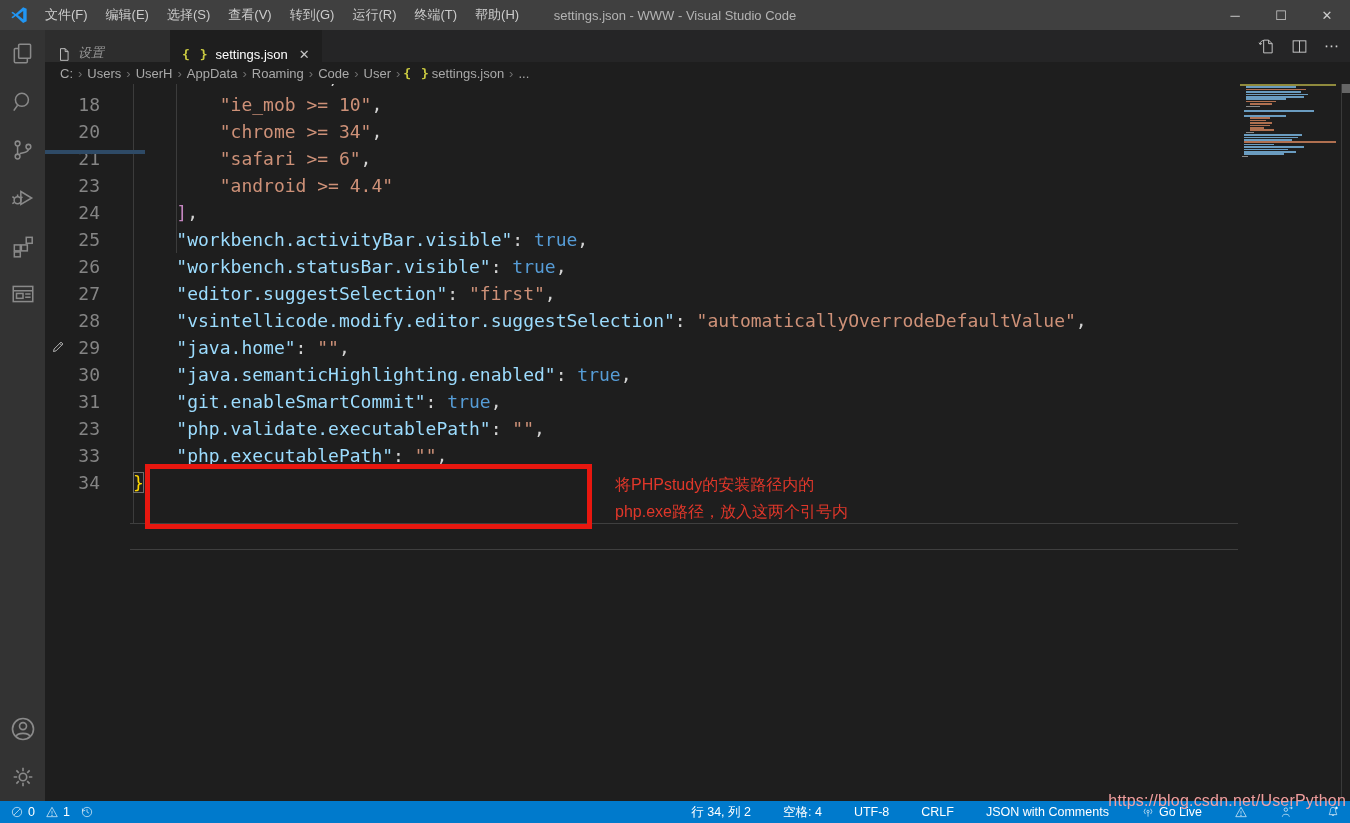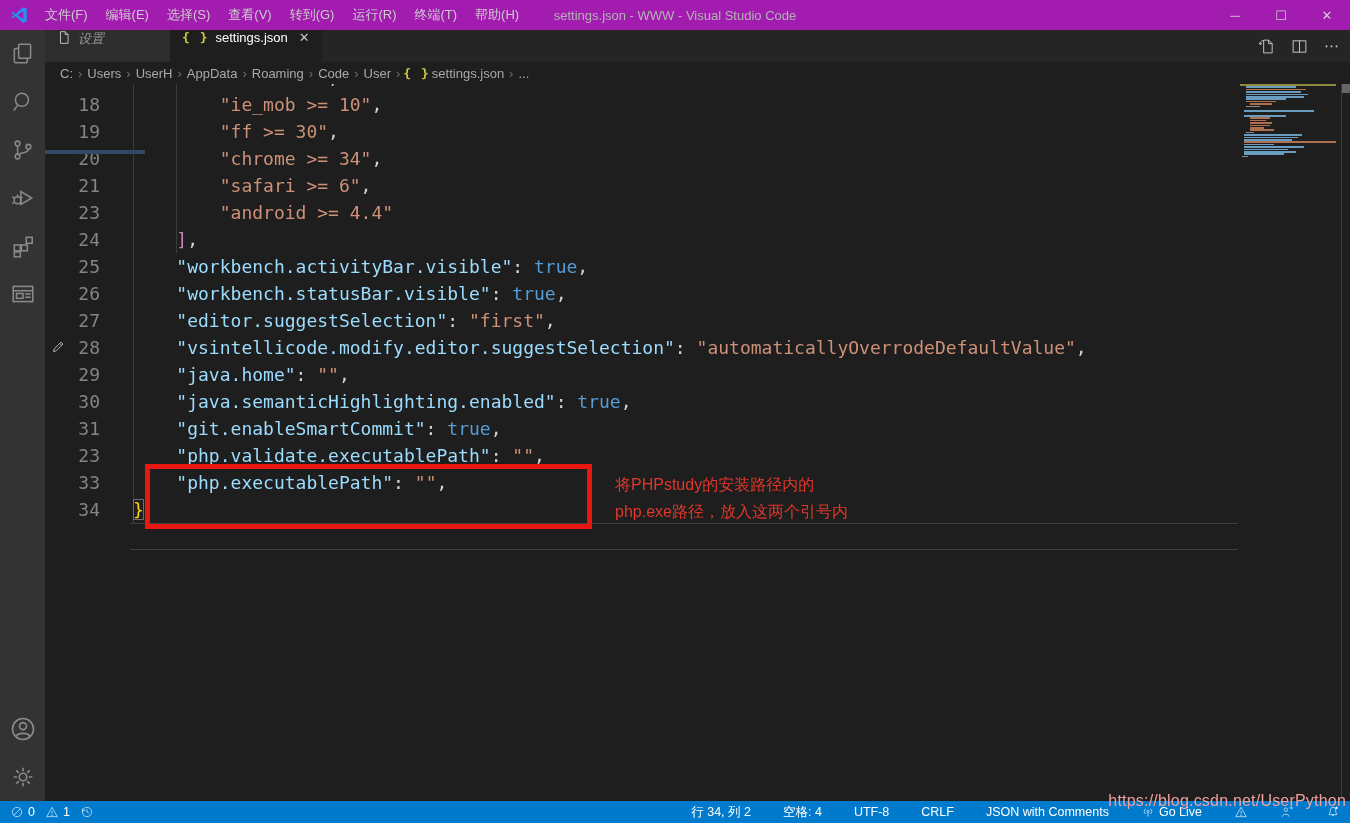--- a/index.html
+++ b/index.html
@@ -2,39 +2,39 @@
 <html style="--c-accent_blue: #007acc; --c-key: #9cdcfe; --c-string: #ce9178; --c-boolean: #569cd6; --c-punctuation: #d4d4d4; --c-bracket_purple: #c586c0; --c-bracket_gold: #ffd700; --c-line_number: #858585; --c-annotation_red: #e0372a; --c-red_box: #e8170f; --c-minimap_yellow: #8f8a3d; --c-minimap_orange: #b07050; --c-minimap_blue: #6a9cc0; --c-minimap_gray: #8a8a8a;"><head>
 <meta charset="utf-8">
 <style>
   * { margin:0; padding:0; box-sizing:border-box; }
   html,body { width:1350px; height:823px; overflow:hidden; background:#1e1e1e;
               font-family:"Liberation Sans", sans-serif; }
   .app { position:relative; width:1350px; height:823px; }
 
   
   .titlebar { position:absolute; left:0; top:0; width:1350px; height:30px;
-              background:#a21caf; display:flex; align-items:center; color:#cccccc; }
+              background:#404040; display:flex; align-items:center; color:#cccccc; }
   .vscode-logo { width:18px; height:18px; margin:0 8px 0 10px; flex:0 0 auto; }
   .menubar { display:flex; align-items:center; height:100%; }
   .menu-item { padding:0 9px; font-size:13px; line-height:30px; color:#cccccc; cursor:default; }
   .window-title { position:absolute; left:50%; transform:translateX(-50%); font-size:13px; color:#b3b3b3; white-space:nowrap; }
   .win-controls { position:absolute; right:0; top:0; height:30px; display:flex; }
   .win-btn { width:46px; height:30px; display:flex; align-items:center; justify-content:center;
              font-size:13px; color:#cccccc; }
 
   
   .activitybar { position:absolute; left:0; top:30px; width:45px; height:771px; background:#333333;
                  display:flex; flex-direction:column; align-items:center; }
   .act-icon { width:45px; height:48px; display:flex; align-items:center; justify-content:center; }
   .act-icon svg { stroke:#8a8a8a; fill:none; stroke-width:1.4; }
   .act-spacer { flex:1; }
 
   
   .tabbar { position:absolute; left:45px; top:30px; width:1305px; height:32px; background:#252526; display:flex; }
-  .tab { display:flex; align-items:flex-start; height:32px; padding:0 12px; font-size:13px; gap:7px; }
+  .tab { display:flex; align-items:flex-end; height:32px; padding:0 12px; font-size:13px; gap:7px; }
   .tab-inactive { background:#2d2d2d; color:#969696; width:125px; }
   .tab-inactive .tab-label { font-style:italic; }
   .tab-active { background:#1e1e1e; color:#ffffff; }
   .json-glyph { color:#cbcb41; font-family:"DejaVu Sans Mono",monospace; font-size:13px; font-weight:bold; letter-spacing:1px; }
   .tab-close { color:#c5c5c5; font-size:13px; margin-left:4px; }
   .editor-actions { position:absolute; right:10px; top:30px; height:32px; display:flex; align-items:center; gap:16px; }
   .editor-actions svg { stroke:#cfcfcf; fill:none; stroke-width:1.3; }
   .ellipsis-glyph { color:#cfcfcf; font-size:15px; letter-spacing:1px; }
 
   
@@ -222,21 +222,20 @@
       <span class="crumb">...</span>
     </div>
 
   <div class="editor">
     <div class="indent-guide" style="left:88px; top:0; height:439px;"></div>
     <div class="indent-guide" style="left:131px; top:0; height:169px;"></div>
     <div class="current-line"></div>
     <div class="code-rows">
         <div class="code-row"><div class="gutter-cell">17</div><div class="code-text"><span class="tk-p">        </span><span class="tk-s">"ie &gt;= 10"</span><span class="tk-p">,</span></div></div>
         <div class="code-row"><div class="gutter-cell">18</div><div class="code-text"><span class="tk-p">        </span><span class="tk-s">"ie_mob &gt;= 10"</span><span class="tk-p">,</span></div></div>
-        <div class="code-row"><div class="gutter-cell">19</div><div class="code-text"><span class="tk-p">        </span><span class="tk-s">"ff &gt;= 30"</span><span class="tk-p">,</span></div></div>
         <div class="code-row"><div class="gutter-cell">20</div><div class="code-text"><span class="tk-p">        </span><span class="tk-s">"chrome &gt;= 34"</span><span class="tk-p">,</span></div></div>
         <div class="code-row"><div class="gutter-cell">21</div><div class="code-text"><span class="tk-p">        </span><span class="tk-s">"safari &gt;= 6"</span><span class="tk-p">,</span></div></div>
         <div class="code-row"><div class="gutter-cell">23</div><div class="code-text"><span class="tk-p">        </span><span class="tk-s">"android &gt;= 4.4"</span></div></div>
         <div class="code-row"><div class="gutter-cell">24</div><div class="code-text"><span class="tk-p">    </span><span class="tk-br1">]</span><span class="tk-p">,</span></div></div>
         <div class="code-row"><div class="gutter-cell">25</div><div class="code-text"><span class="tk-p">    </span><span class="tk-k">"workbench.activityBar.visible"</span><span class="tk-p">: </span><span class="tk-b">true</span><span class="tk-p">,</span></div></div>
         <div class="code-row"><div class="gutter-cell">26</div><div class="code-text"><span class="tk-p">    </span><span class="tk-k">"workbench.statusBar.visible"</span><span class="tk-p">: </span><span class="tk-b">true</span><span class="tk-p">,</span></div></div>
         <div class="code-row"><div class="gutter-cell">27</div><div class="code-text"><span class="tk-p">    </span><span class="tk-k">"editor.suggestSelection"</span><span class="tk-p">: </span><span class="tk-s">"first"</span><span class="tk-p">,</span></div></div>
         <div class="code-row"><div class="gutter-cell">28</div><div class="code-text"><span class="tk-p">    </span><span class="tk-k">"vsintellicode.modify.editor.suggestSelection"</span><span class="tk-p">: </span><span class="tk-s">"automaticallyOverrodeDefaultValue"</span><span class="tk-p">,</span></div></div>
         <div class="code-row"><div class="gutter-cell">29</div><div class="code-text"><span class="tk-p">    </span><span class="tk-k">"java.home"</span><span class="tk-p">: </span><span class="tk-s">""</span><span class="tk-p">,</span></div></div>
         <div class="code-row"><div class="gutter-cell">30</div><div class="code-text"><span class="tk-p">    </span><span class="tk-k">"java.semanticHighlighting.enabled"</span><span class="tk-p">: </span><span class="tk-b">true</span><span class="tk-p">,</span></div></div>

